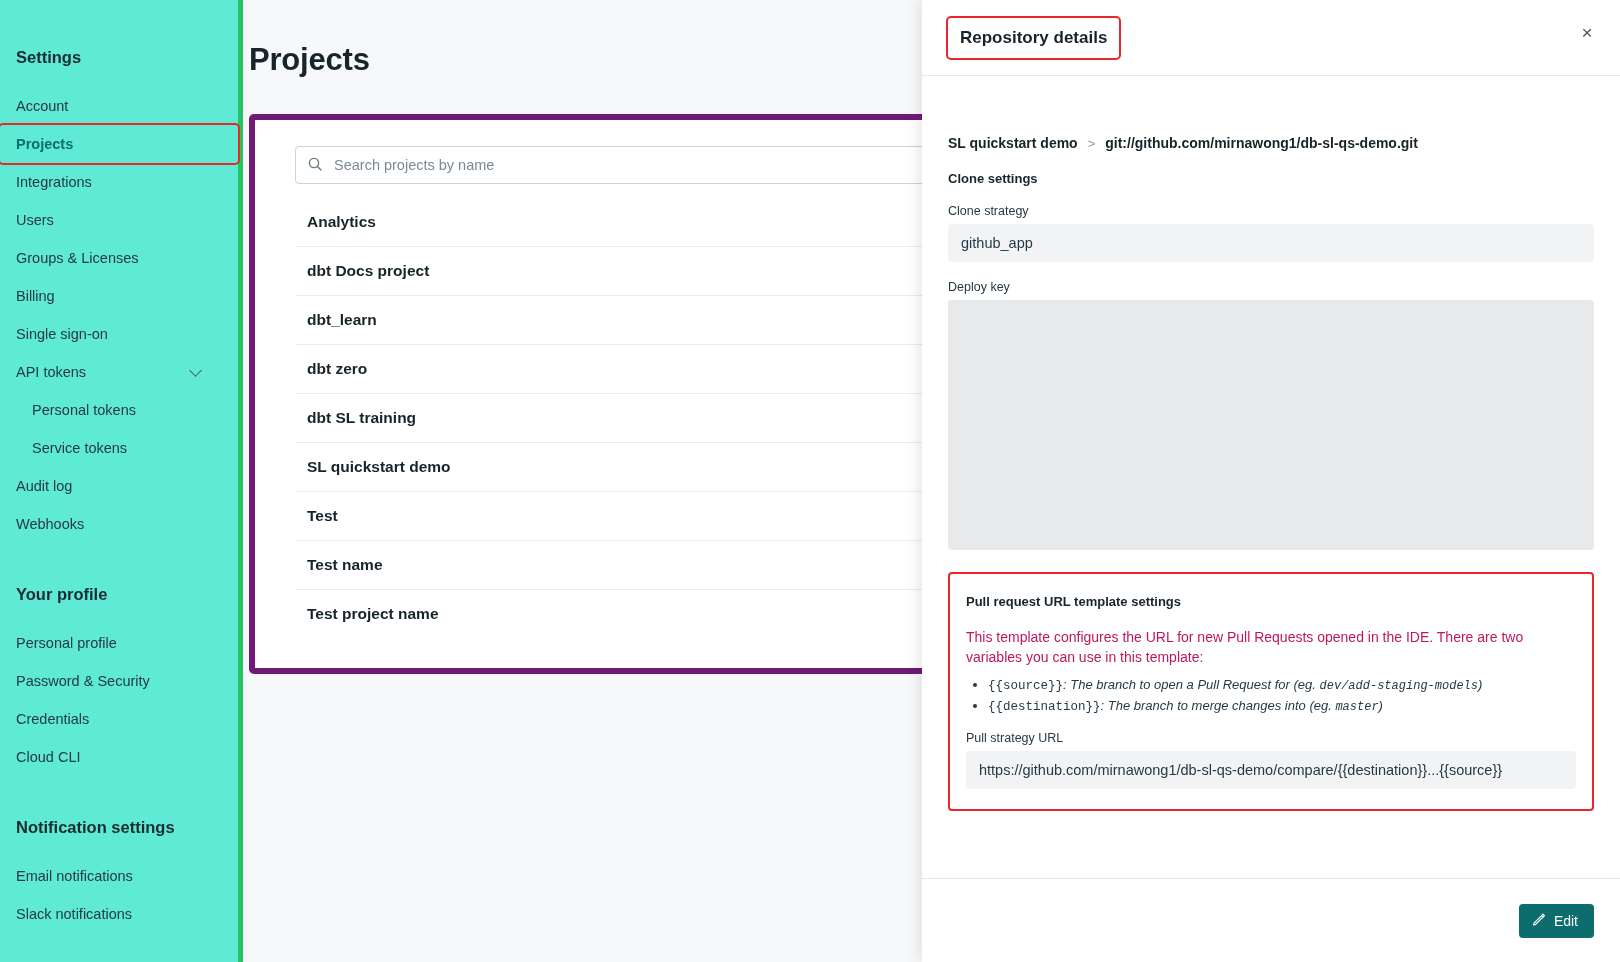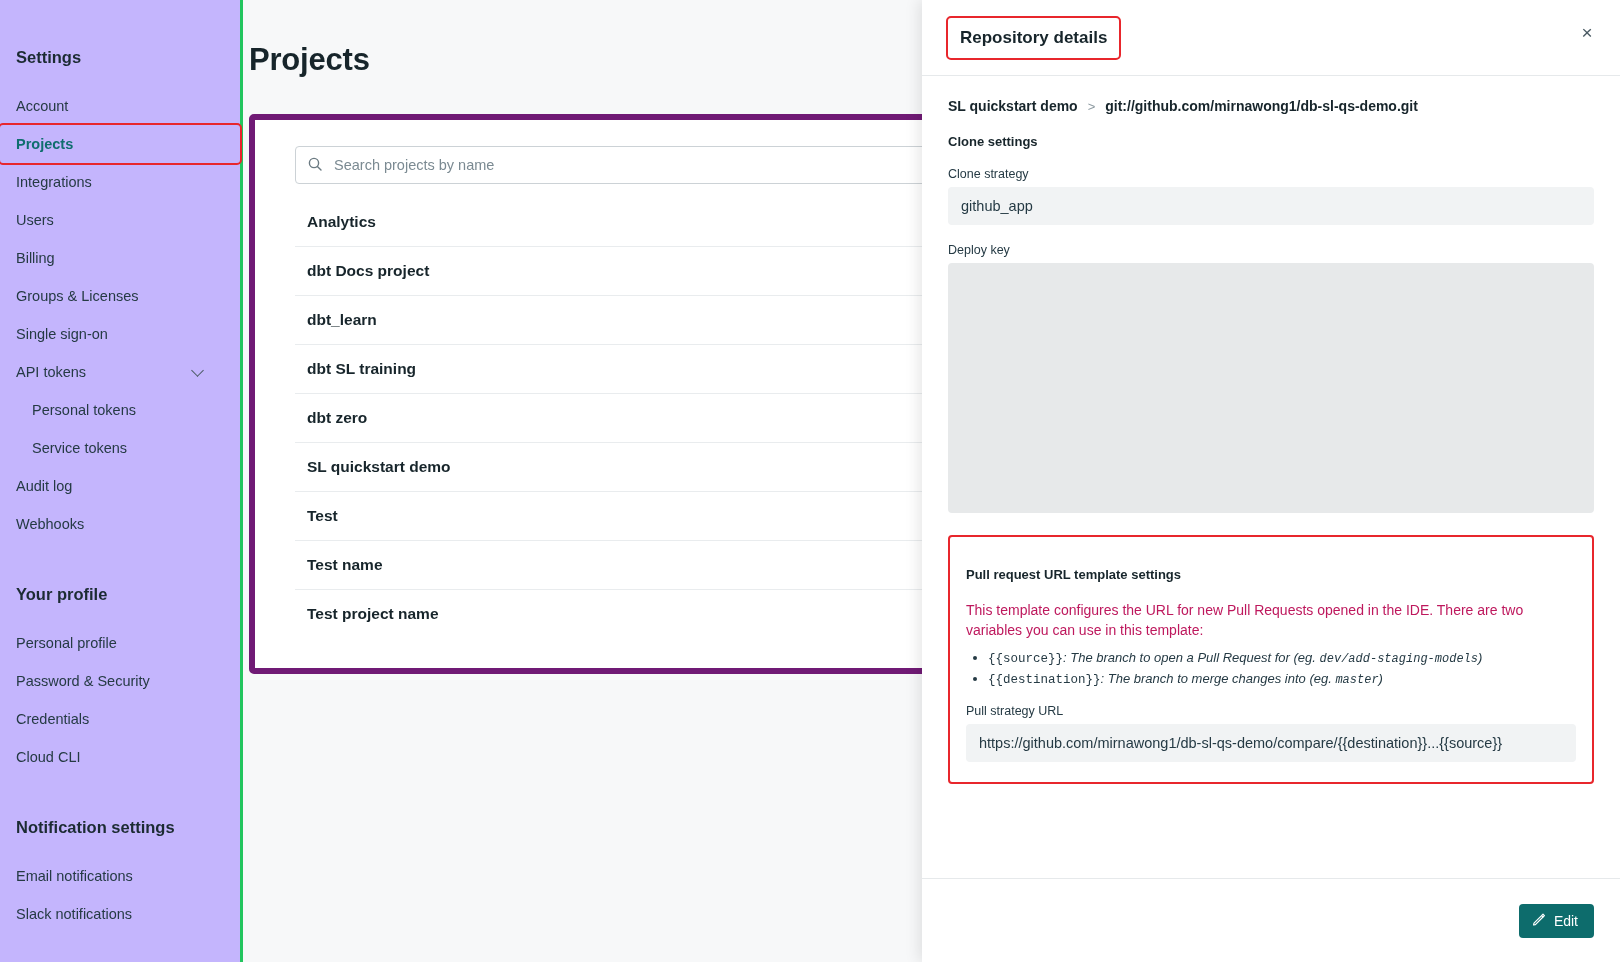--- a/index.html
+++ b/index.html
@@ -16,23 +16,23 @@
     width: 1620px;
     height: 962px;
     display: flex;
   }
 
   
   .sidebar {
     width: 243px;
     min-width: 243px;
     height: 100%;
-    background: #c4b5fd;
+    background: #5eead4;
     padding: 48px 0 0 0;
-    border-right: 3px solid #22c55e;
+    border-right: 5px solid #22c55e;
   }
   .sidebar-section-title {
     font-size: 16.5px;
     font-weight: bold;
     color: #1c2b33;
     padding: 0 0 0 16px;
     margin-bottom: 20px;
   }
   .sidebar-section-title.spaced { margin-top: 42px; }
   .sidebar-item {
@@ -127,20 +127,21 @@
   
   .drawer {
     position: absolute;
     top: 0; right: 0;
     width: 698px;
     height: 962px;
     background: #ffffff;
     box-shadow: -3px 0 14px rgba(0,0,0,0.10);
     display: flex;
     flex-direction: column;
+    gap: 37px;
   }
   .drawer-header {
     height: 76px;
     border-bottom: 1px solid #e6e9eb;
     display: flex;
     align-items: center;
     padding: 0 26px;
     position: relative;
   }
   .drawer-title {
@@ -204,21 +205,21 @@
   }
   .deploy-key-box {
     background: #e7e9ea;
     border-radius: 4px;
     height: 250px;
     margin-bottom: 22px;
   }
   .pr-section {
     border: 2px solid #e8262c;
     border-radius: 4px;
-    padding: 30px 16px 20px 16px;
+    padding: 20px 16px 20px 16px;
   }
   .pr-desc {
     font-size: 14px;
     line-height: 20px;
     color: #be185d;
     margin: 0 0 8px 0;
   }
   .pr-list {
     margin: 0 0 14px 0;
     padding-left: 22px;
@@ -281,25 +282,25 @@
 
     <div class="sidebar-item">
       <span>Integrations</span>
     </div>
 
     <div class="sidebar-item">
       <span>Users</span>
     </div>
 
     <div class="sidebar-item">
+      <span>Groups &amp; Licenses</span>
+    </div>
+
+    <div class="sidebar-item">
       <span>Billing</span>
-    </div>
-
-    <div class="sidebar-item">
-      <span>Groups &amp; Licenses</span>
     </div>
 
     <div class="sidebar-item">
       <span>Single sign-on</span>
     </div>
 
     <div class="sidebar-item">
       <span>API tokens</span>
       <span class="chev"></span>
     </div>
@@ -362,24 +363,24 @@
       <div class="project-row">
         <span>Analytics</span>
       </div>
       <div class="project-row">
         <span>dbt Docs project</span>
       </div>
       <div class="project-row">
         <span>dbt_learn</span>
       </div>
       <div class="project-row">
+        <span>dbt zero</span>
+      </div>
+      <div class="project-row">
         <span>dbt SL training</span>
-      </div>
-      <div class="project-row">
-        <span>dbt zero</span>
       </div>
       <div class="project-row">
         <span>SL quickstart demo</span>
       </div>
       <div class="project-row">
         <span>Test</span>
       </div>
       <div class="project-row">
         <span>Test name</span>
       </div>

